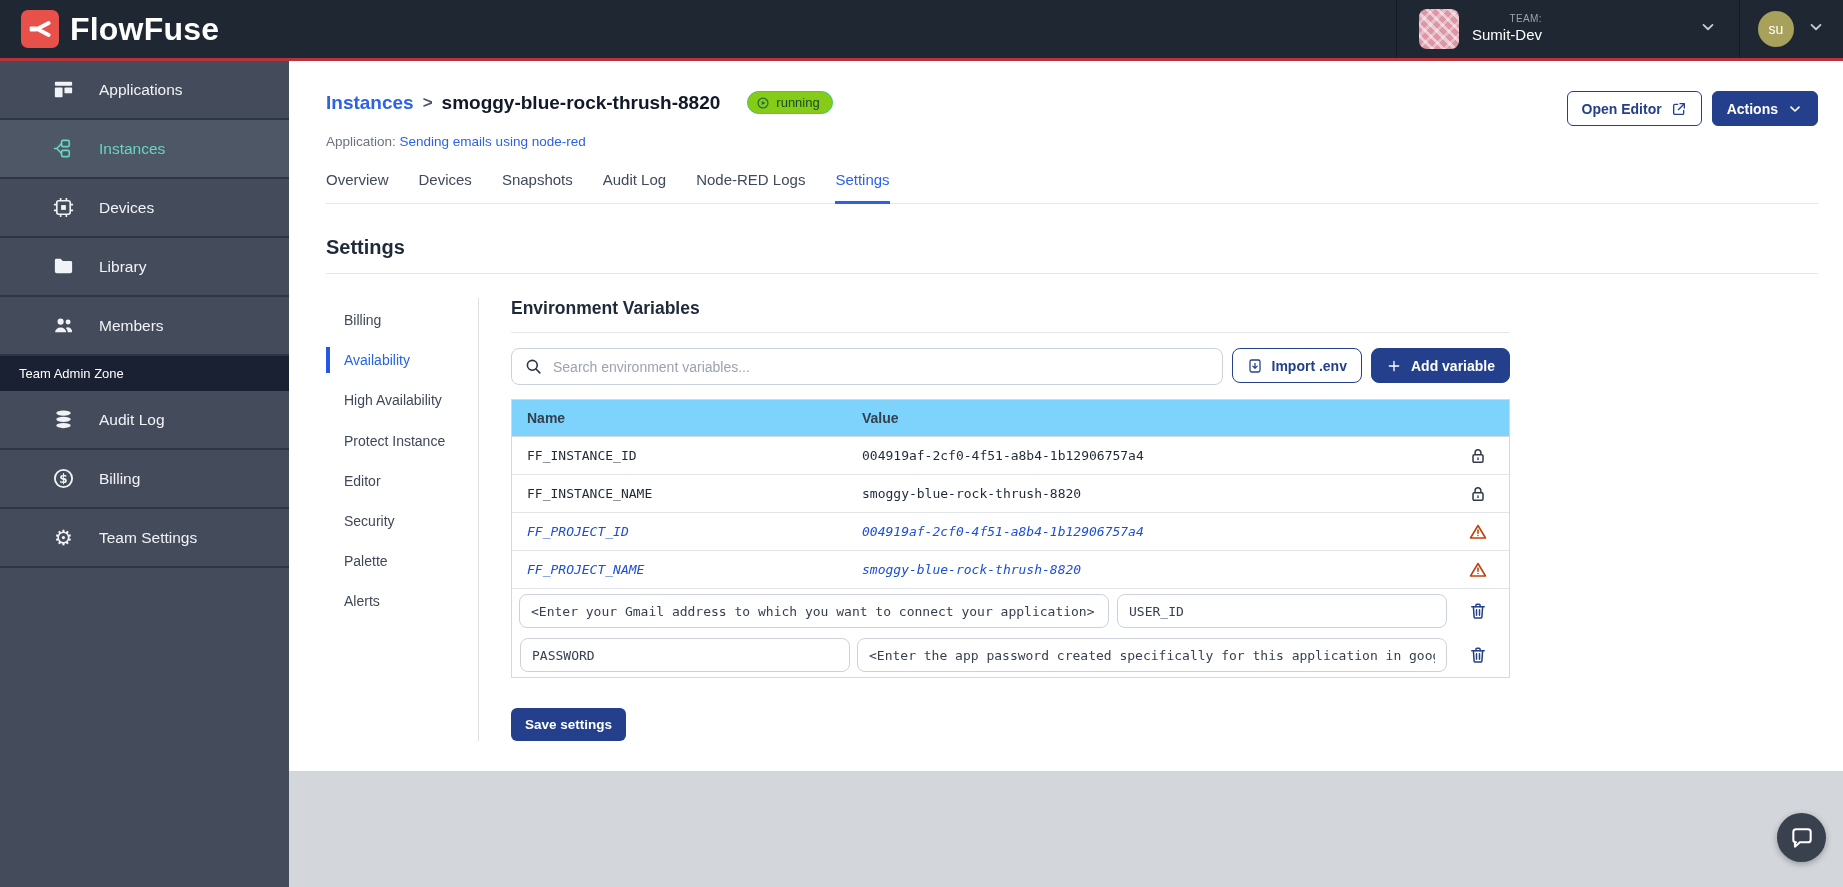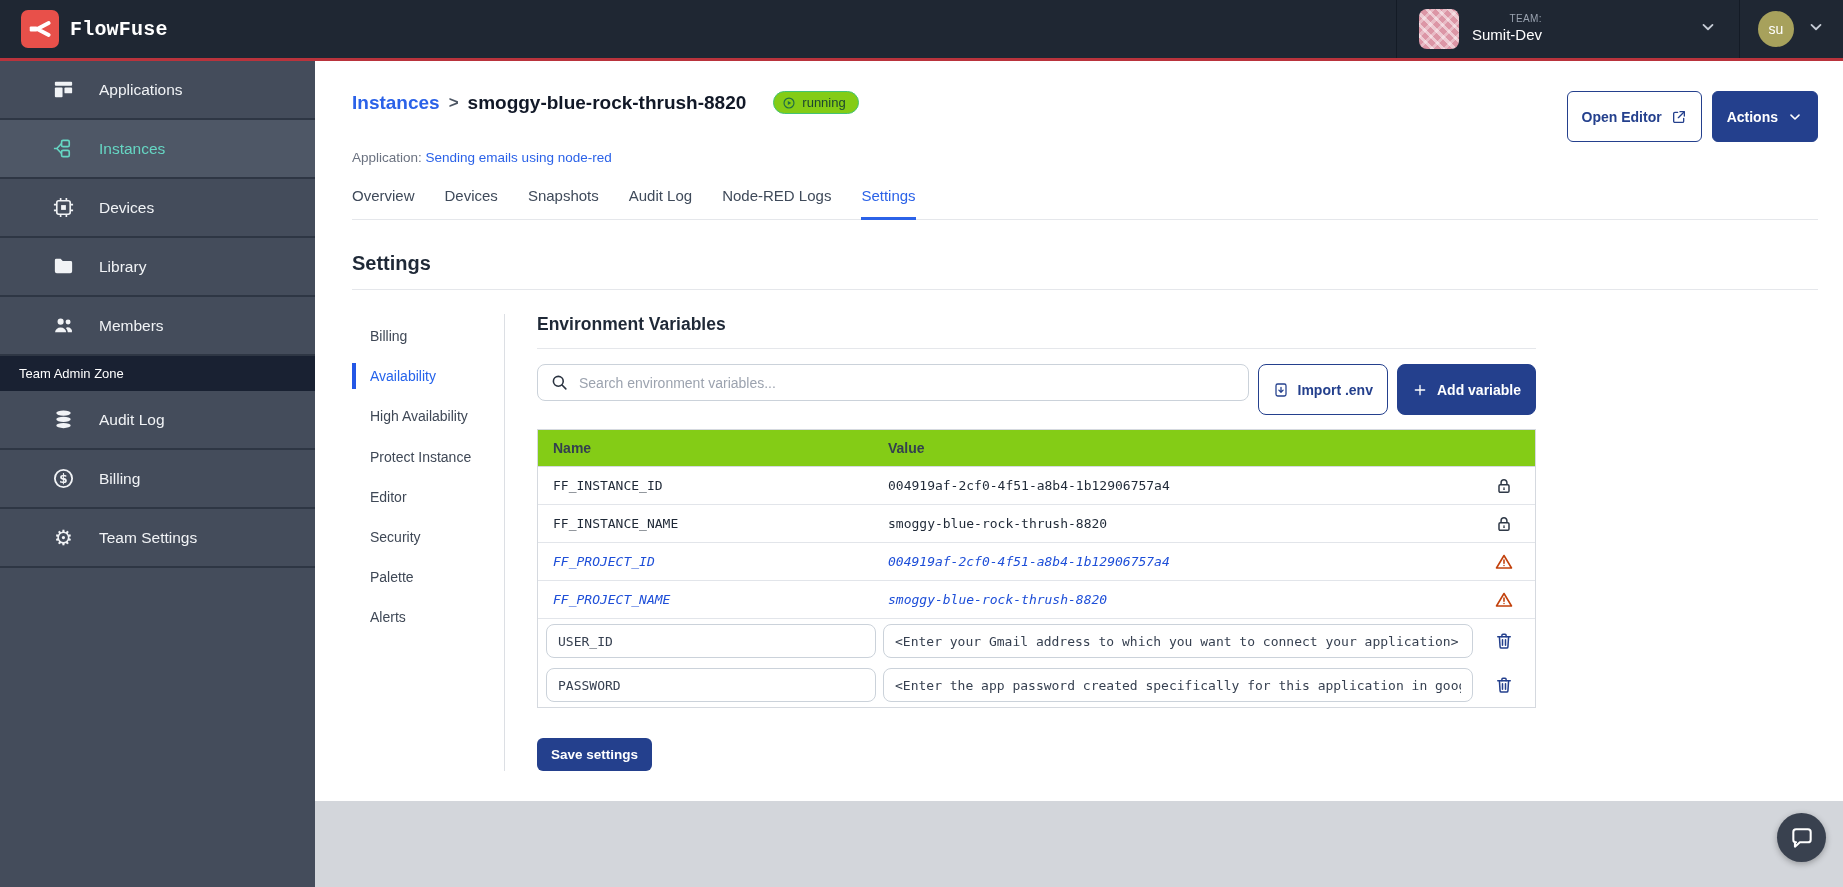--- a/index.html
+++ b/index.html
@@ -10,57 +10,57 @@
     overflow: hidden;
   }
   .app { width: 1843px; height: 887px; display: flex; flex-direction: column; position: relative; }
 
   
   .topbar { height: 58px; background: #1F2733; display: flex; align-items: center; color: #fff; flex: 0 0 auto; }
   .redline { height: 3px; background: #B9333C; flex: 0 0 auto; }
   .logo-wrap { display: flex; align-items: center; gap: 11px; padding-left: 21px; cursor: pointer; }
   .logo-mark { width: 38px; height: 38px; background: #E8504A; border-radius: 7px; display: flex; align-items: center; justify-content: center; }
   .logo-mark svg { width: 26px; height: 26px; }
-  .logo-text { font-size: 20px; font-weight: bold; letter-spacing: .2px; font-family: Liberation Mono, monospace; }
+  .logo-text { font-size: 32px; font-weight: bold; letter-spacing: .2px; }
   .topbar-right { margin-left: auto; display: flex; align-items: stretch; height: 100%; }
   .team-box { display: flex; align-items: center; gap: 13px; padding: 0 22px; border-left: 1px solid #141B26; width: 343px; cursor: pointer; }
   .team-avatar { width: 40px; height: 40px; border-radius: 8px; flex: 0 0 auto;
     background-color: #DC96A6;
     background-image: repeating-linear-gradient(45deg, rgba(255,255,255,.5) 0 3px, transparent 3px 8px),
                       repeating-linear-gradient(-45deg, rgba(255,255,255,.35) 0 3px, transparent 3px 9px); }
   .team-texts { display: flex; flex-direction: column; line-height: 1.25; }
   .team-label { font-size: 10px; color: #9AA3B0; letter-spacing: .4px; text-align: right; }
   .team-name { font-size: 15px; color: #fff; }
   .team-chevron { margin-left: auto; color: #C6CCD6; }
   .user-box { display: flex; align-items: center; gap: 13px; padding: 0 18px; border-left: 1px solid #141B26; cursor: pointer; }
   .user-avatar { width: 36px; height: 36px; border-radius: 50%; background: #A7A15C; color: #fff; font-size: 14px; display: flex; align-items: center; justify-content: center; }
   .chev { width: 18px; height: 18px; }
 
   
   .body-row { flex: 1; display: flex; min-height: 0; }
 
   
-  .sidebar { width: 315px; background: #444C5B; color: #F1F3F6; flex: 0 0 auto; display: flex; flex-direction: column; }
+  .sidebar { width: 289px; background: #444C5B; color: #F1F3F6; flex: 0 0 auto; display: flex; flex-direction: column; }
   .side-item { height: 59px; display: flex; align-items: center; padding-left: 52px; gap: 24px; font-size: 15.5px; border-bottom: 2px solid #2E3644; cursor: pointer; flex: 0 0 auto; }
   .side-item svg { width: 23px; height: 23px; flex: 0 0 auto; }
   .side-item.active { background: #4E5766; color: #66D6C3; }
   .admin-zone { background: #192132; padding: 10px 0 10px 19px; font-size: 13px; color: #fff; flex: 0 0 auto; }
   .gear-glyph { font-size: 21px; width: 23px; text-align: center; line-height: 23px; }
 
   
   .main { flex: 1; display: flex; flex-direction: column; background: #fff; min-width: 0; }
   .page-head { padding: 30px 25px 0 37px; flex: 0 0 auto; }
   .head-top { display: flex; align-items: flex-start; }
   .breadcrumb { font-size: 19px; font-weight: bold; color: #111827; display: flex; align-items: center; gap: 9px; }
   .crumb-link { color: #2B62E8; cursor: pointer; }
   .crumb-sep { color: #4B5563; font-size: 17px; }
   .badge-running { margin-left: 18px; display: inline-flex; align-items: center; gap: 6px; background: #84cc16; border: 1px solid #43C374; color: #1D4630; font-size: 13px; font-weight: normal; border-radius: 13px; padding: 3px 12px 3px 8px; }
   .badge-running svg { width: 14px; height: 14px; }
   .head-buttons { margin-left: auto; display: flex; gap: 10px; }
-  .btn { display: inline-flex; align-items: center; gap: 9px; height: 51px; padding: 0 14px; border-radius: 6px; font-weight: bold; font-size: 14px; cursor: pointer; font-family: inherit; }
+  .btn { display: inline-flex; align-items: center; gap: 9px; height: 35px; padding: 0 14px; border-radius: 6px; font-weight: bold; font-size: 14px; cursor: pointer; font-family: inherit; }
   .btn svg { width: 16px; height: 16px; }
   .btn-outline { border: 1.5px solid #24408D; color: #24408D; background: #fff; }
   .btn-solid { border: 1.5px solid #24408D; background: #24408D; color: #fff; }
   .app-line { margin-top: 8px; font-size: 13.5px; color: #6B7280; }
   .app-link { color: #2B62E8; cursor: pointer; }
   .tabs { margin-top: 22px; display: flex; gap: 30px; border-bottom: 1px solid #E5E7EB; }
   .tab { padding-bottom: 13px; font-size: 15px; color: #3F4A5A; cursor: pointer; border-bottom: 3px solid transparent; margin-bottom: -1px; }
   .tab.active { color: #2B62E8; border-bottom-color: #2B62E8; }
 
   .content { padding: 32px 25px 30px 37px; flex: 0 0 auto; background: #fff; }
@@ -75,21 +75,21 @@
   .env { margin-left: 32px; width: 999px; }
   .env-title { font-size: 17.5px; font-weight: bold; color: #1F2937; padding-bottom: 13px; border-bottom: 1px solid #E5E7EB; }
   .env-controls { margin-top: 15px; display: flex; gap: 9px; }
   .search-box { flex: 1; height: 37px; border: 1px solid #CBD2DA; border-radius: 8px; display: flex; align-items: center; padding: 0 12px; gap: 10px; background: #fff; }
   .search-box svg { width: 19px; height: 19px; flex: 0 0 auto; }
   .search-box input { border: 0; outline: 0; flex: 1; font-size: 14px; color: #0f172a; font-family: inherit; background: transparent; }
   .search-box input::placeholder { color: #9CA3AF; }
   .btn-r8 { border-radius: 8px; }
 
   .env-table { margin-top: 14px; border: 1px solid #D5D9DF; background: #fff; }
-  .t-head { display: flex; background: #84cc16; height: 37px; align-items: center; font-weight: bold; font-size: 14px; color: #33404F; border-bottom: 1px solid #D5D9DF; }
+  .t-head { display: flex; background: #7dd3fc; height: 37px; align-items: center; font-weight: bold; font-size: 14px; color: #33404F; border-bottom: 1px solid #D5D9DF; }
   .col-name { width: 338px; padding-left: 15px; flex: 0 0 auto; }
   .col-value { flex: 1; padding-left: 12px; min-width: 0; }
   .col-action { width: 62px; display: flex; justify-content: center; flex: 0 0 auto; }
   .col-action svg { width: 20px; height: 20px; }
   .t-row { display: flex; align-items: center; height: 38px; border-bottom: 1px solid #E2E5EA; font-family: "DejaVu Sans Mono", monospace; font-size: 13px; color: #1F2937; background: #fff; }
   .t-row.deprecated { color: #1d4ed8; font-style: italic; }
   .t-row .cell-text { white-space: nowrap; overflow: hidden; }
   .t-row.editable { height: 44px; border-bottom: 0; }
   .cell-input { height: 34px; border: 1px solid #CBD2DA; border-radius: 8px; font-family: "DejaVu Sans Mono", monospace; font-size: 13px; color: #374151; padding: 0 11px; background: #fff; outline: none; }
   .name-input { width: 330px; margin-left: 8px; flex: 0 0 auto; }
@@ -347,22 +347,22 @@
                 <div class="col-action">
                   <svg viewBox="0 0 24 24" fill="none" stroke="#C2410C" stroke-width="1.9" stroke-linejoin="round">
                       <path d="M12 4.2 L21 19.2 H3 Z"></path>
                       <path d="M12 9.5 v4" stroke-linecap="round"></path>
                       <circle cx="12" cy="16.3" r="0.9" fill="#C2410C" stroke="none"></circle>
                     </svg>
                 </div>
               </div>
 
               <div class="t-row editable">
+                <input class="cell-input value-input" type="text" value="&lt;Enter your Gmail address to which you want to connect your application&gt;" style="">
                 <input class="cell-input name-input" type="text" value="USER_ID" style="">
-                <input class="cell-input value-input" type="text" value="&lt;Enter your Gmail address to which you want to connect your application&gt;" style="">
                 <div class="col-action">
                   <svg viewBox="0 0 24 24" fill="none" stroke="#24408D" stroke-width="1.8" stroke-linecap="round" stroke-linejoin="round">
                       <path d="M4.5 7 h15"></path>
                       <path d="M9.5 7 V5.2 a1.2 1.2 0 0 1 1.2 -1.2 h2.6 a1.2 1.2 0 0 1 1.2 1.2 V7"></path>
                       <path d="M6.5 7 l0.8 12 a1.5 1.5 0 0 0 1.5 1.4 h6.4 a1.5 1.5 0 0 0 1.5 -1.4 L17.5 7"></path>
                       <path d="M10.2 10.5 v6.5 M13.8 10.5 v6.5"></path>
                     </svg>
                 </div>
               </div>
 

